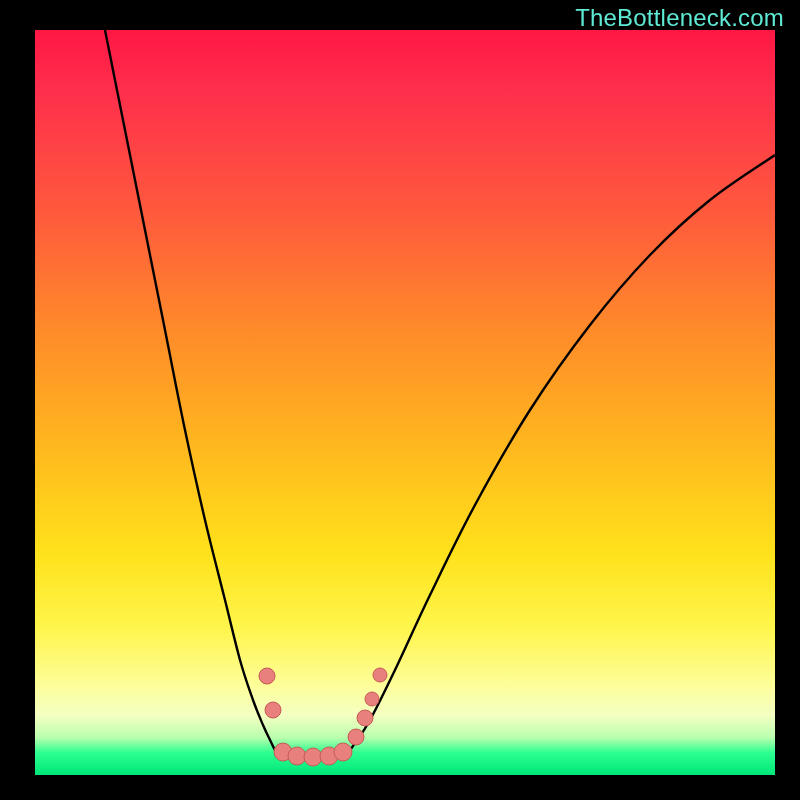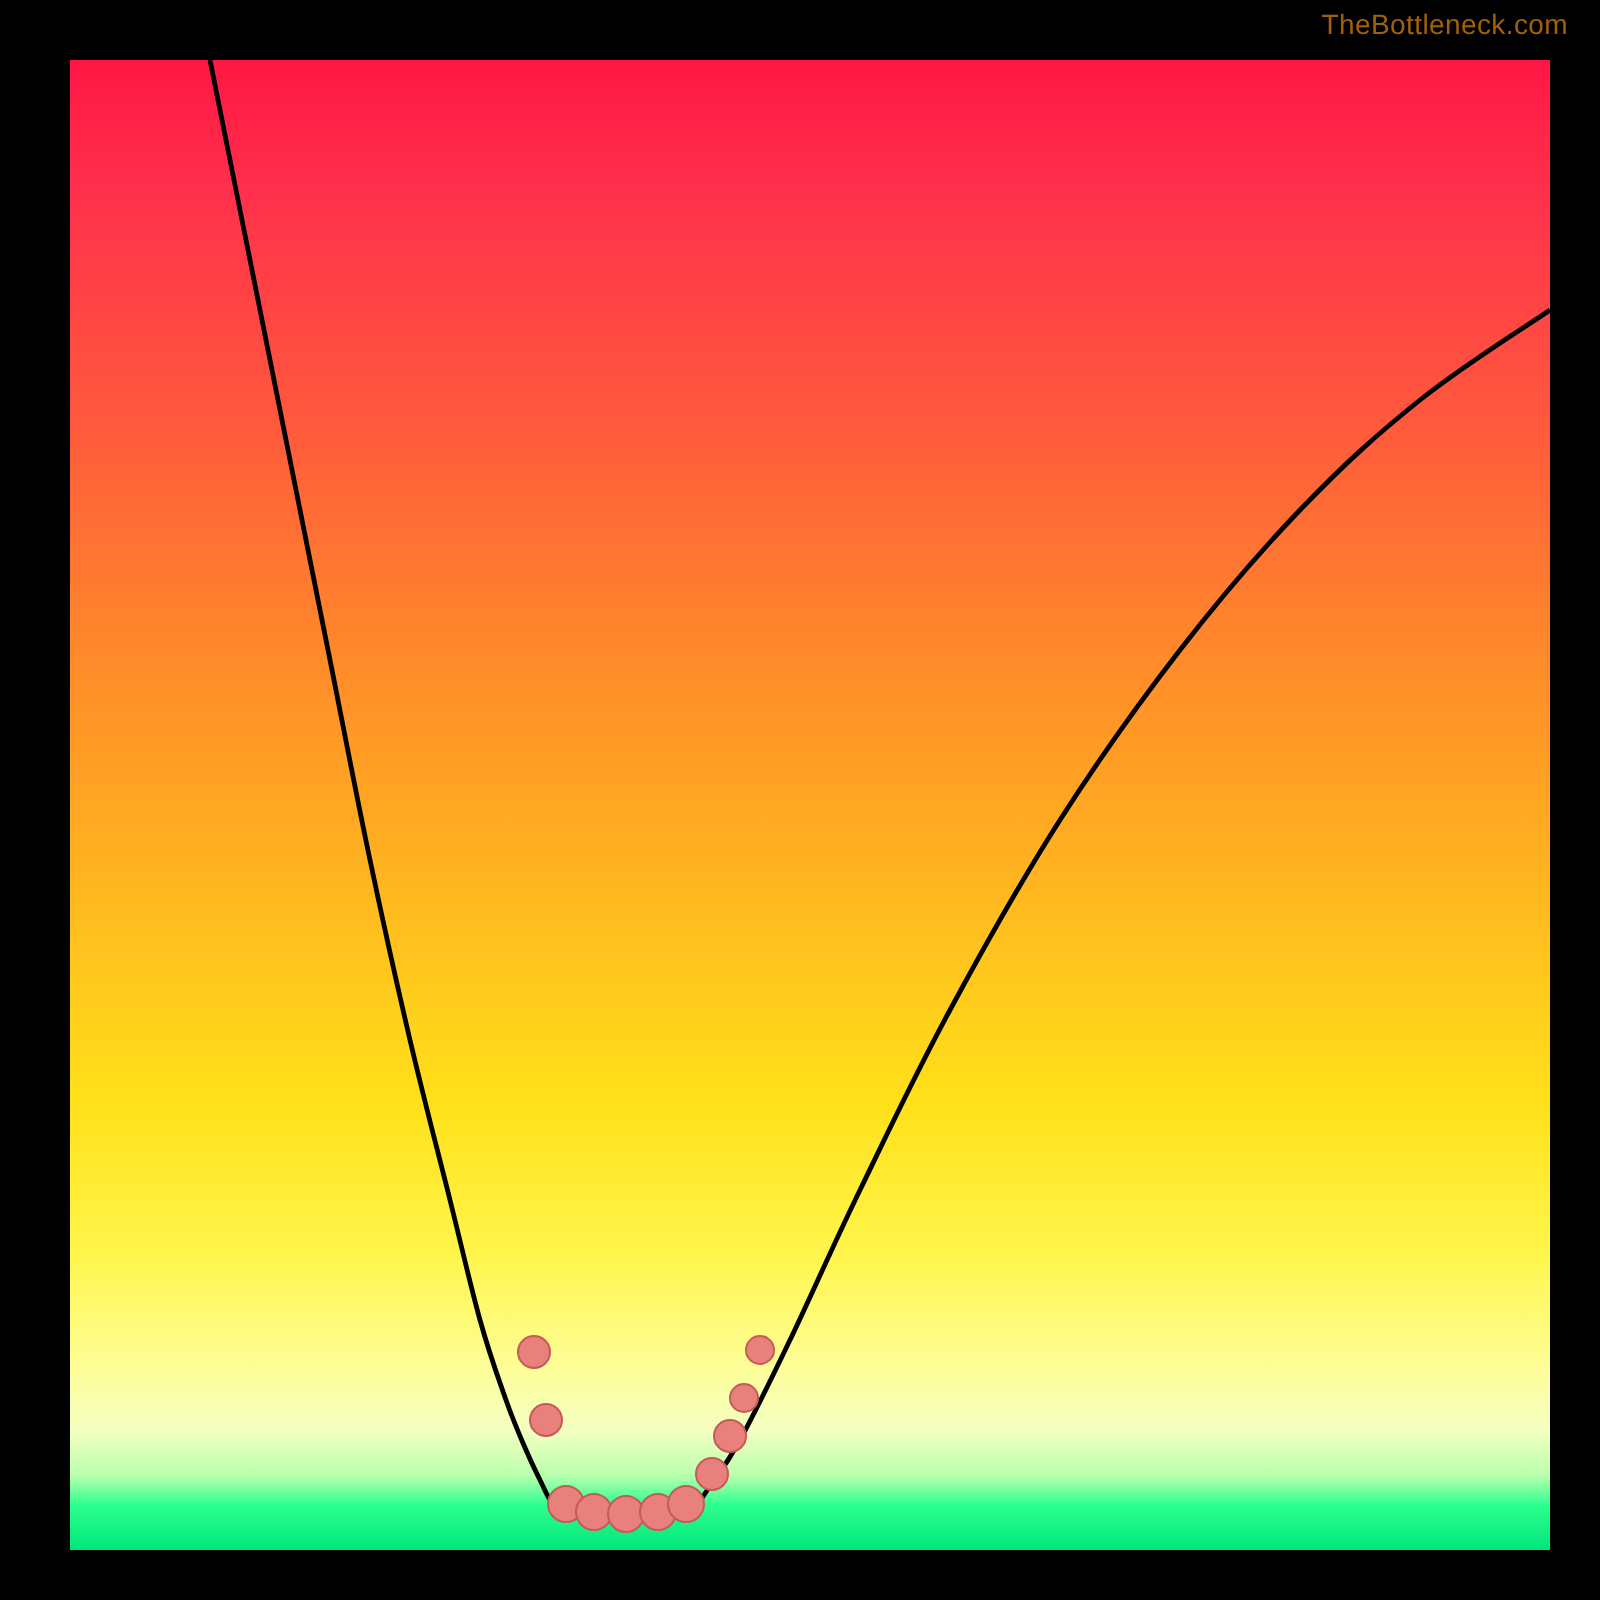--- a/index.html
+++ b/index.html
@@ -38,22 +38,22 @@
       #f4ffc2 92%,
       #b9ffae 95%,
       #2cff8f 97%,
       #00e67a 100%
     );
   }
   .watermark {
     position: absolute;
     top: 4px;
     right: 16px;
-    color: #a16207;
-    font-size: 14px;
+    color: #5eead4;
+    font-size: 24px;
     font-weight: 400;
     letter-spacing: 0.2px;
     user-select: none;
   }
   svg.curves {
     position: absolute;
     left: 0;
     top: 0;
     width: 740px;
     height: 745px;

